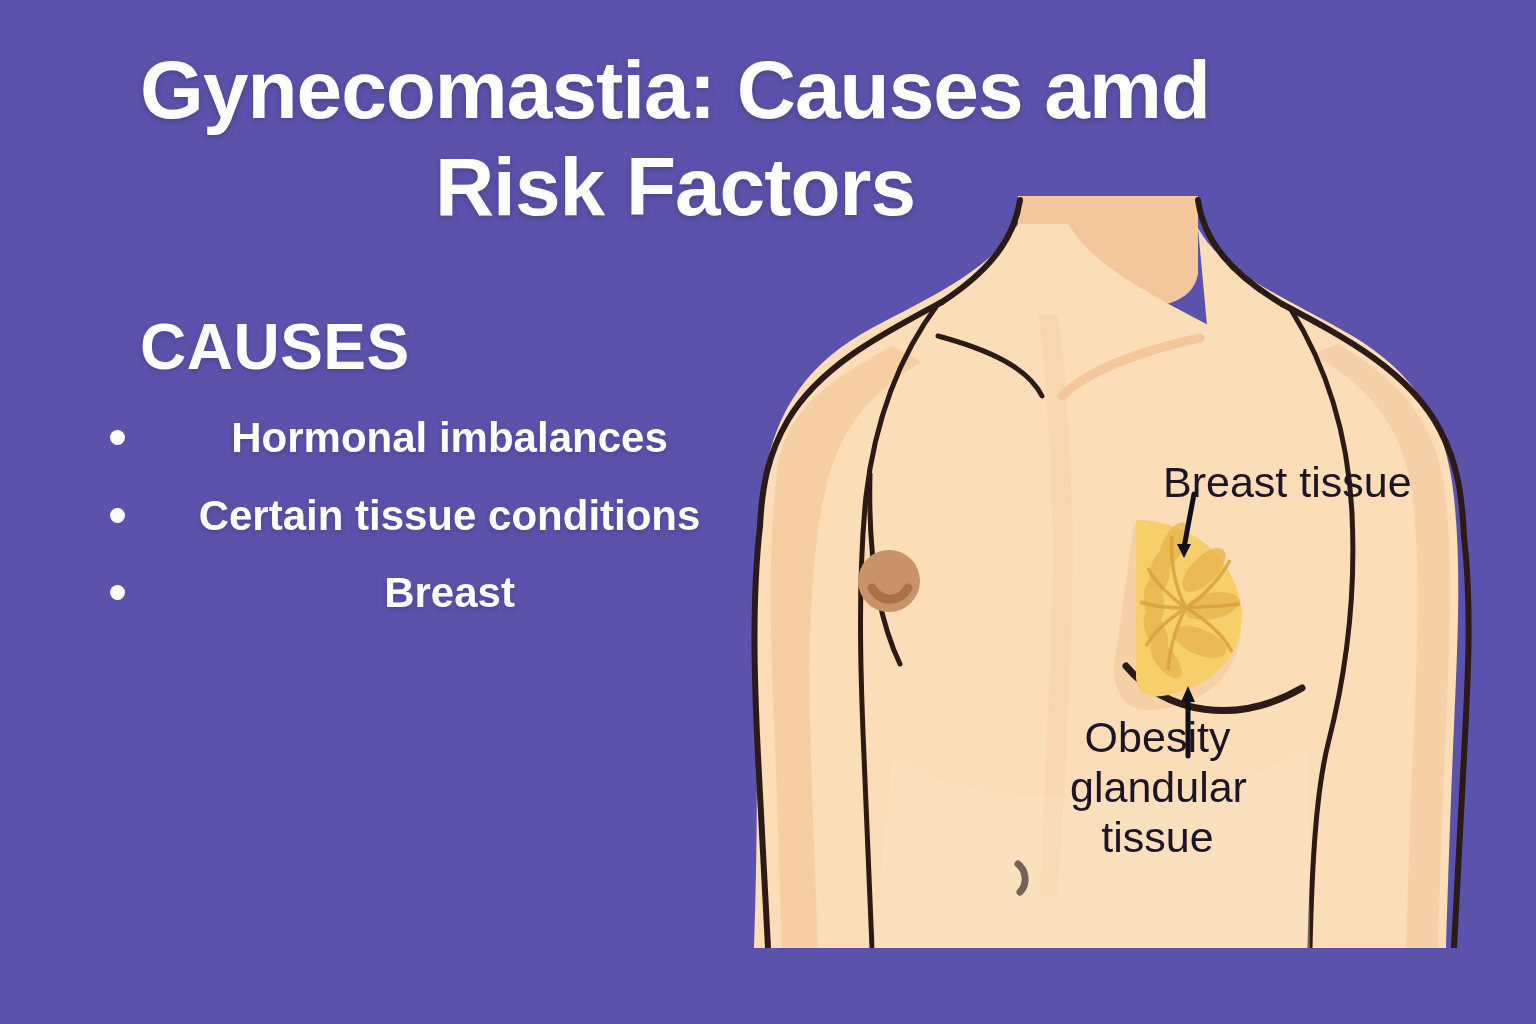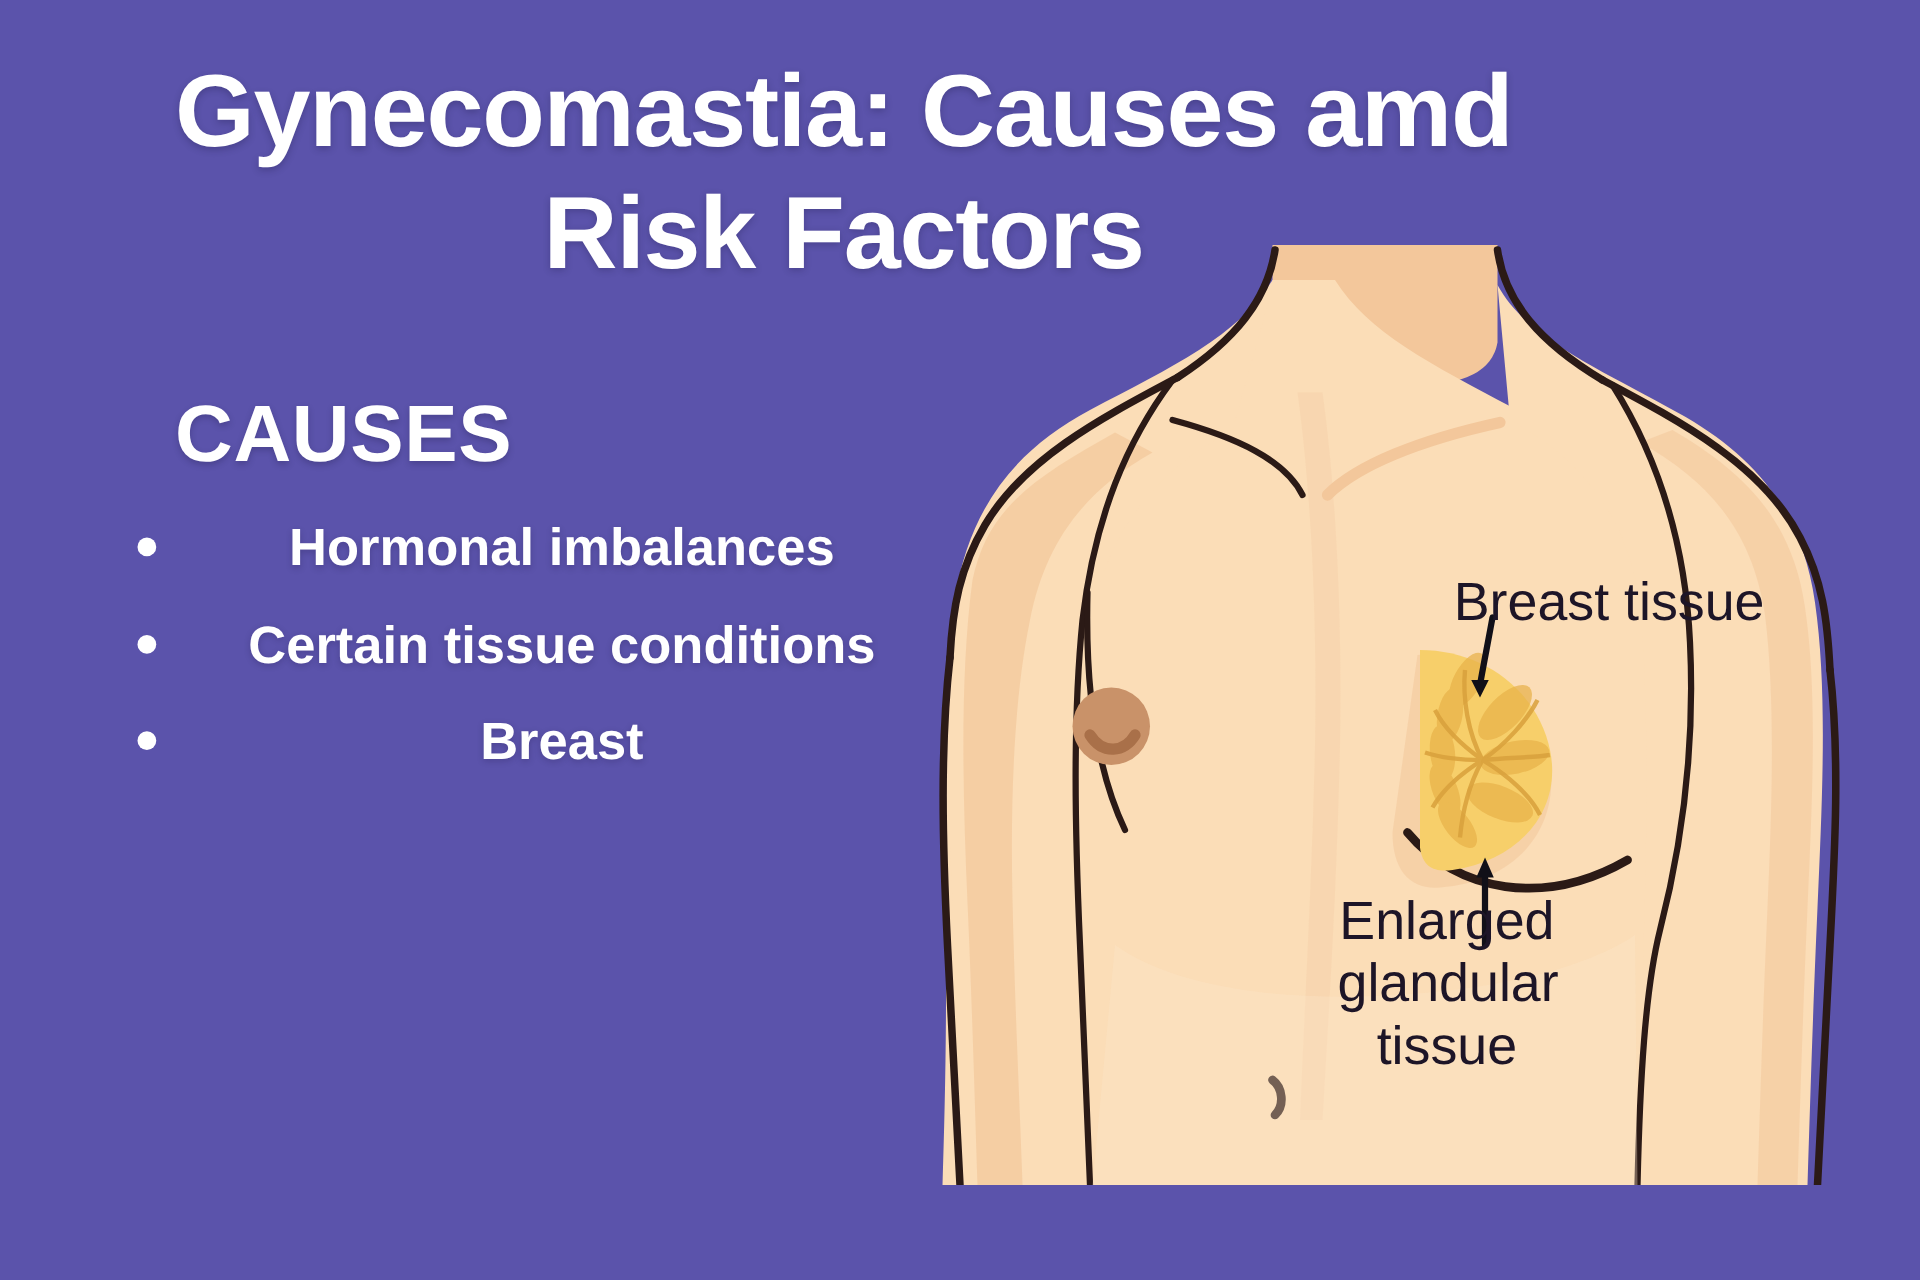--- a/index.html
+++ b/index.html
@@ -262,17 +262,17 @@
 
         <path d="M150 560 C 200 596, 300 610, 420 596 C 490 588, 540 570, 566 552
                  L 568 752 L 132 752 Z" fill="#fde6c9" opacity="0.35"></path>
 
       </g>
     </svg>
   </div>
 
   <div class="anno-label" id="label-breast-tissue">Breast tissue</div>
 
-  <div class="anno-label" id="label-enlarged-glandular">Enlarged
+  <div class="anno-label" id="label-enlarged-glandular">Obesity
 glandular
 tissue</div>
 
 </div>
 
 </body></html>

